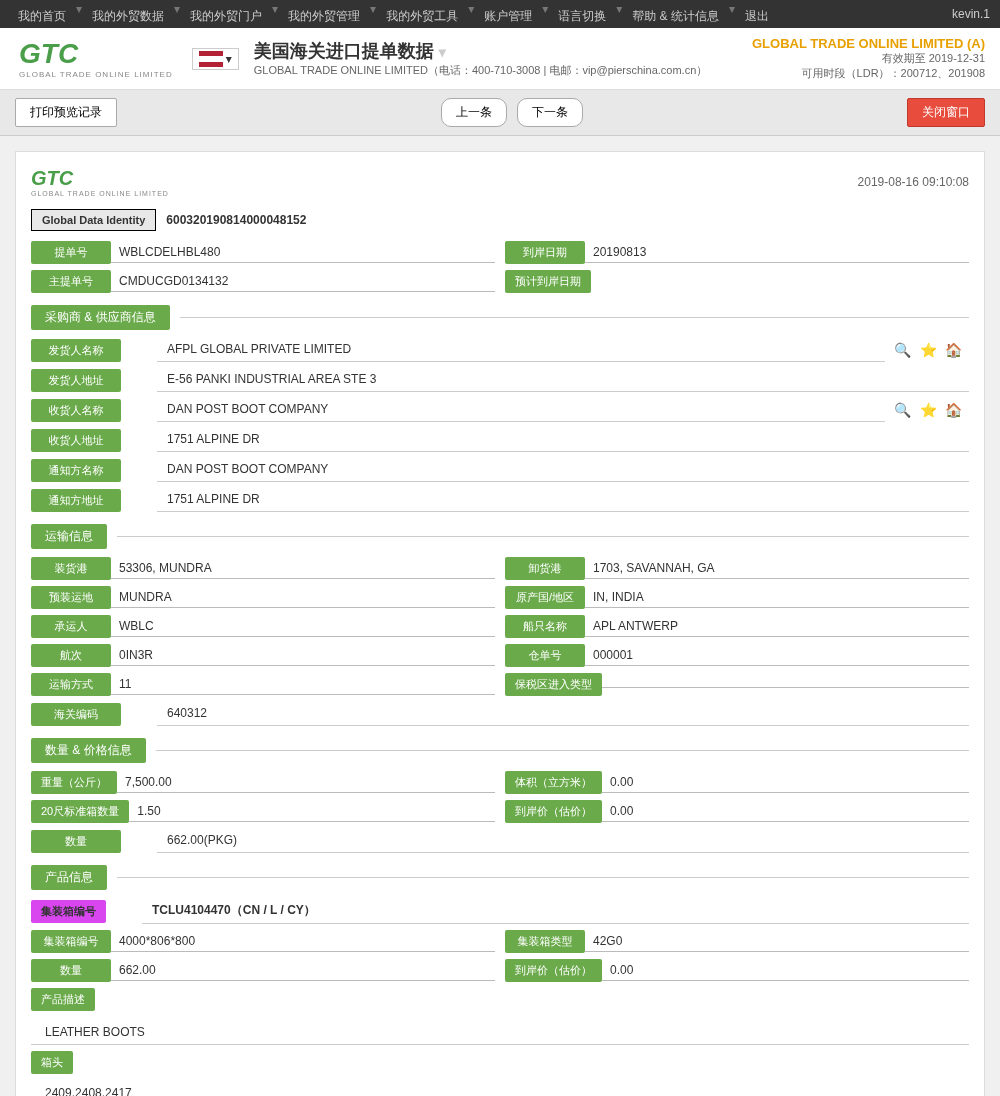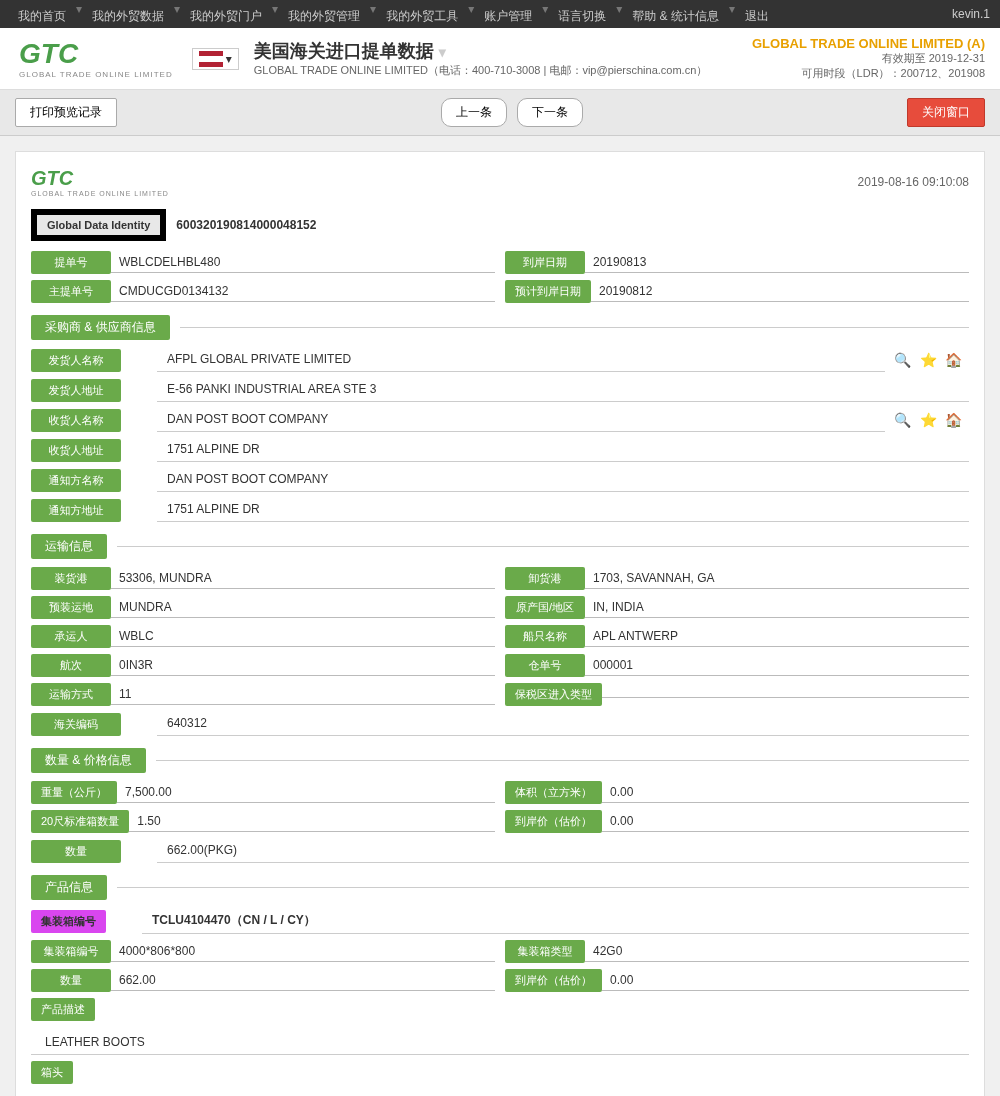--- a/index.html
+++ b/index.html
@@ -37,21 +37,21 @@
     .main-content { padding: 15px; }
     .card { background: #fff; border: 1px solid #ddd; padding: 15px; }
 
     
     .card-header { display: flex; justify-content: space-between; align-items: center; margin-bottom: 12px; }
     .card-logo { }
     .card-date { font-size: 12px; color: #666; }
 
     
     .identity-row { display: flex; align-items: center; gap: 10px; margin-bottom: 10px; }
-    .identity-label { background: #e8e8e8; border: 6px solid #000000; padding: 4px 10px; font-size: 11px; font-weight: bold; white-space: nowrap; }
+    .identity-label { background: #e8e8e8; border: 1px solid #000000; padding: 4px 10px; font-size: 11px; font-weight: bold; white-space: nowrap; }
     .identity-value { font-size: 12px; color: #333; font-weight: bold; }
 
     
     .field-row { display: flex; align-items: center; margin-bottom: 6px; gap: 36px; }
     .field-label { background: #6aaa4a; color: #fff; padding: 4px 10px; font-size: 11px; min-width: 90px; text-align: center; border-radius: 2px; white-space: nowrap; }
     .field-value { border-bottom: 1px solid #ccc; padding: 4px 10px; font-size: 12px; flex: 1; min-height: 24px; }
 
     
     .double-field-row { display: flex; align-items: center; margin-bottom: 6px; gap: 10px; }
     .double-field-row .field-part { display: flex; align-items: center; flex: 1; }
@@ -167,21 +167,20 @@
       </div>
     </div>
 
     <div class="double-field-row">
       <div class="field-part">
         <span class="field-label">主提单号</span>
         <span class="field-value-line">CMDUCGD0134132</span>
       </div>
       <div class="field-part">
         <span class="field-label">预计到岸日期</span>
-        <span class="field-value-line">20190812</span>
       </div>
     </div>
 
     <div class="section-header">
       <span class="section-label">采购商 &amp; 供应商信息</span>
       <div class="section-line"></div>
     </div>
 
     <div class="field-row">
       <span class="field-label">发货人名称</span>

